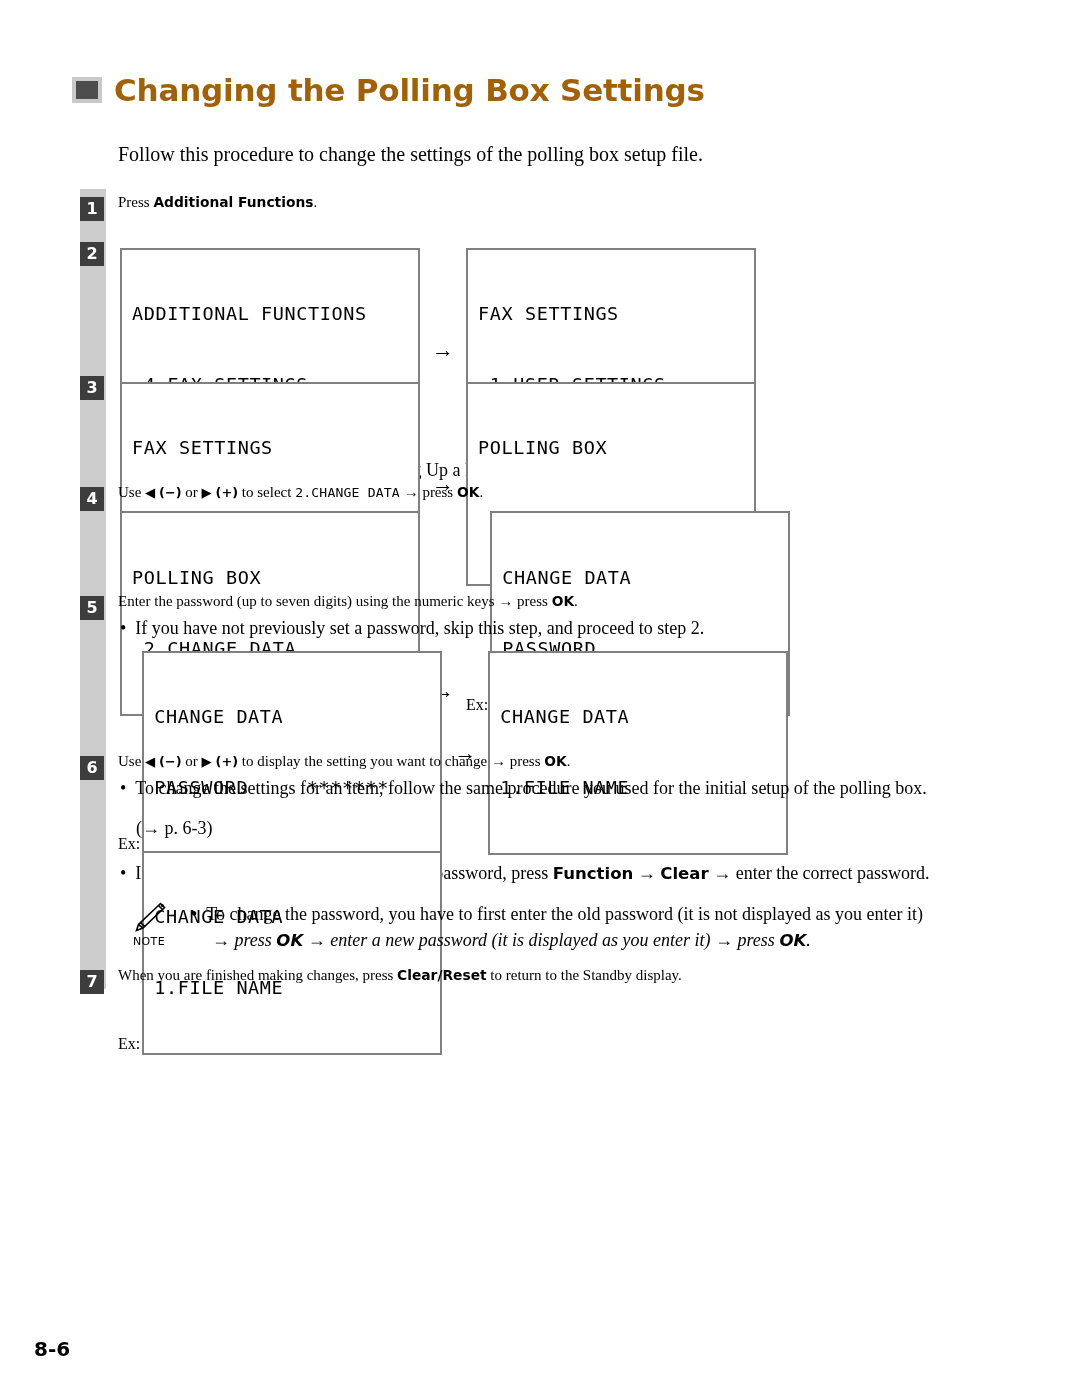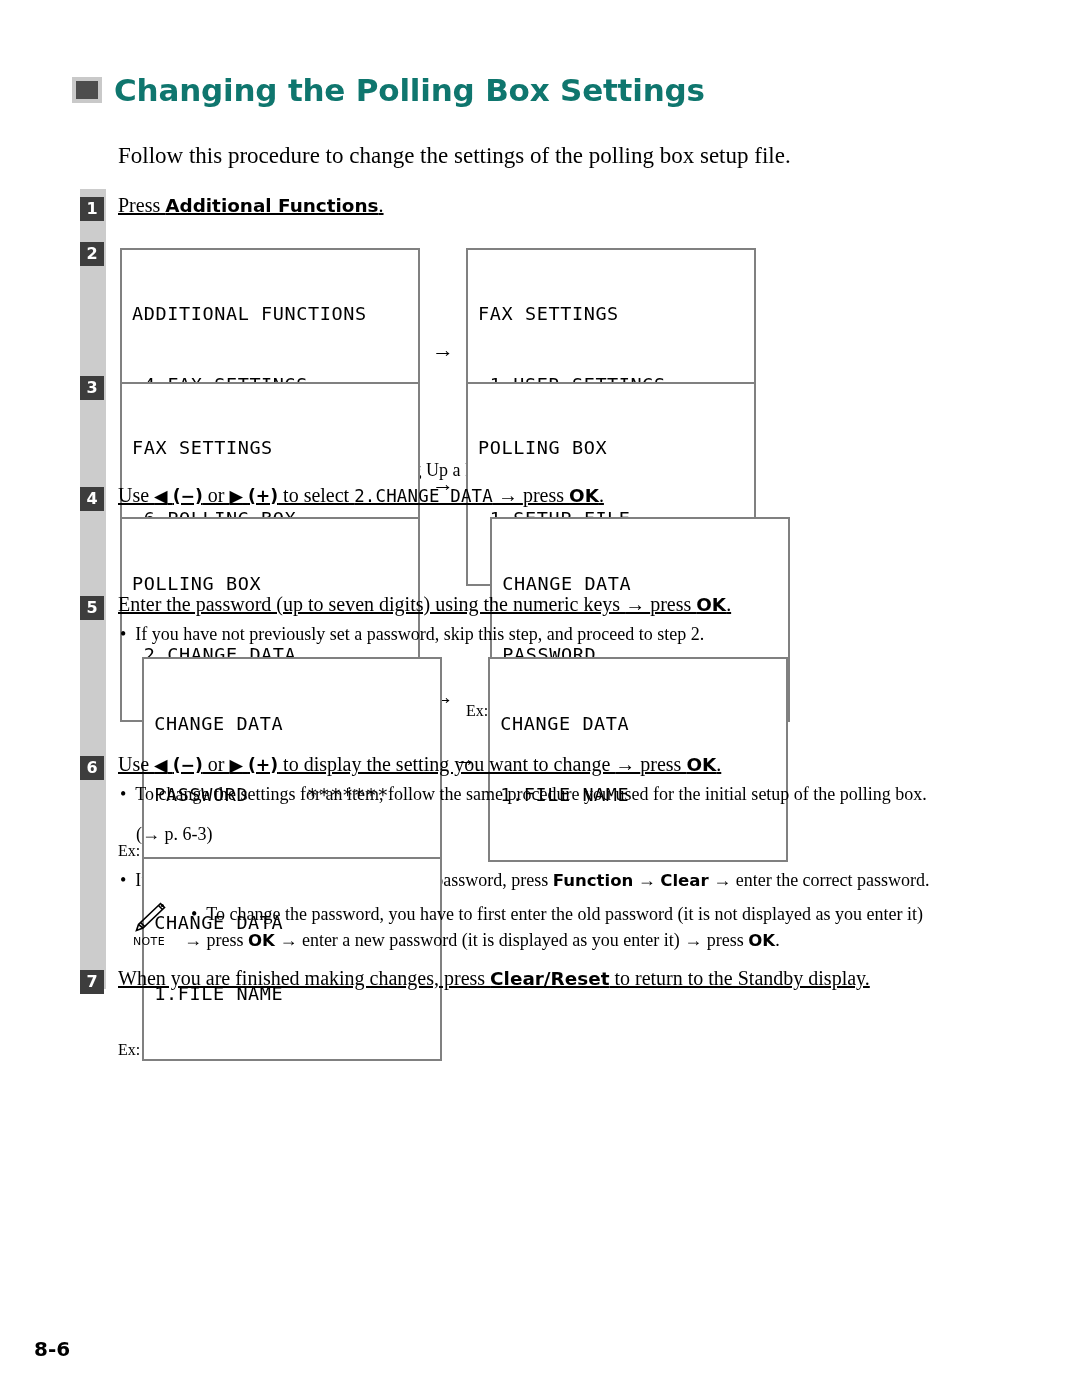--- a/index.html
+++ b/index.html
@@ -28,30 +28,30 @@
     height: 26px;
     background: #4d4d4d;
     border: 4px solid #c9c9c9;
     flex: 0 0 auto;
   }
   .heading-text {
     font-family: "DejaVu Sans", sans-serif;
     font-weight: bold;
     font-size: 31px;
     letter-spacing: -0.2px;
-    color: #0f766e;
+    color: #a16207;
     white-space: nowrap;
   }
 
   
   .intro {
     position: absolute;
     left: 118px;
     top: 143px;
-    font-size: 23px;
+    font-size: 20px;
     white-space: nowrap;
   }
 
   
   .step-rail {
     position: absolute;
     left: 80px;
     top: 189px;
     width: 26px;
     height: 800px;
@@ -74,24 +74,23 @@
     font-family: "DejaVu Sans", sans-serif;
     font-weight: bold;
     font-size: 16px;
     line-height: 24px;
     text-align: center;
   }
   .step-body {
     margin-left: 38px;
   }
   .step-title {
-    font-size: 20px;
+    font-size: 15px;
     line-height: 1.22;
     white-space: nowrap;
-    text-decoration: underline;
   }
   .b { font-family: "DejaVu Sans", sans-serif; font-weight: bold; font-size: 0.92em; }
   .mono {
     font-family: "DejaVu Sans Mono", monospace;
     font-size: 0.87em;
     letter-spacing: 0.2px;
   }
   .tri { font-size: 0.88em; }
   .pm { font-family: "DejaVu Sans", sans-serif; font-weight: bold; font-size: 0.86em; }
 
@@ -160,21 +159,21 @@
     letter-spacing: 0.4px;
     margin-top: 1px;
   }
   .note-text {
     font-size: 18px;
     line-height: 1.45;
     padding-top: 3px;
   }
   .note-text .l1 { text-indent: -16px; margin-left: 27px; }
   .note-text .l1::before { content: "\2022\00a0\00a0"; }
-  .note-text .l2 { margin-left: 4px; }
+  .note-text .l2 { margin-left: 32px; font-style: italic; }
 
   
   .footer-page {
     position: absolute;
     left: 34px;
     top: 1337px;
     font-family: "DejaVu Sans", sans-serif;
     font-weight: bold;
     font-size: 20px;
     color: #000000;

